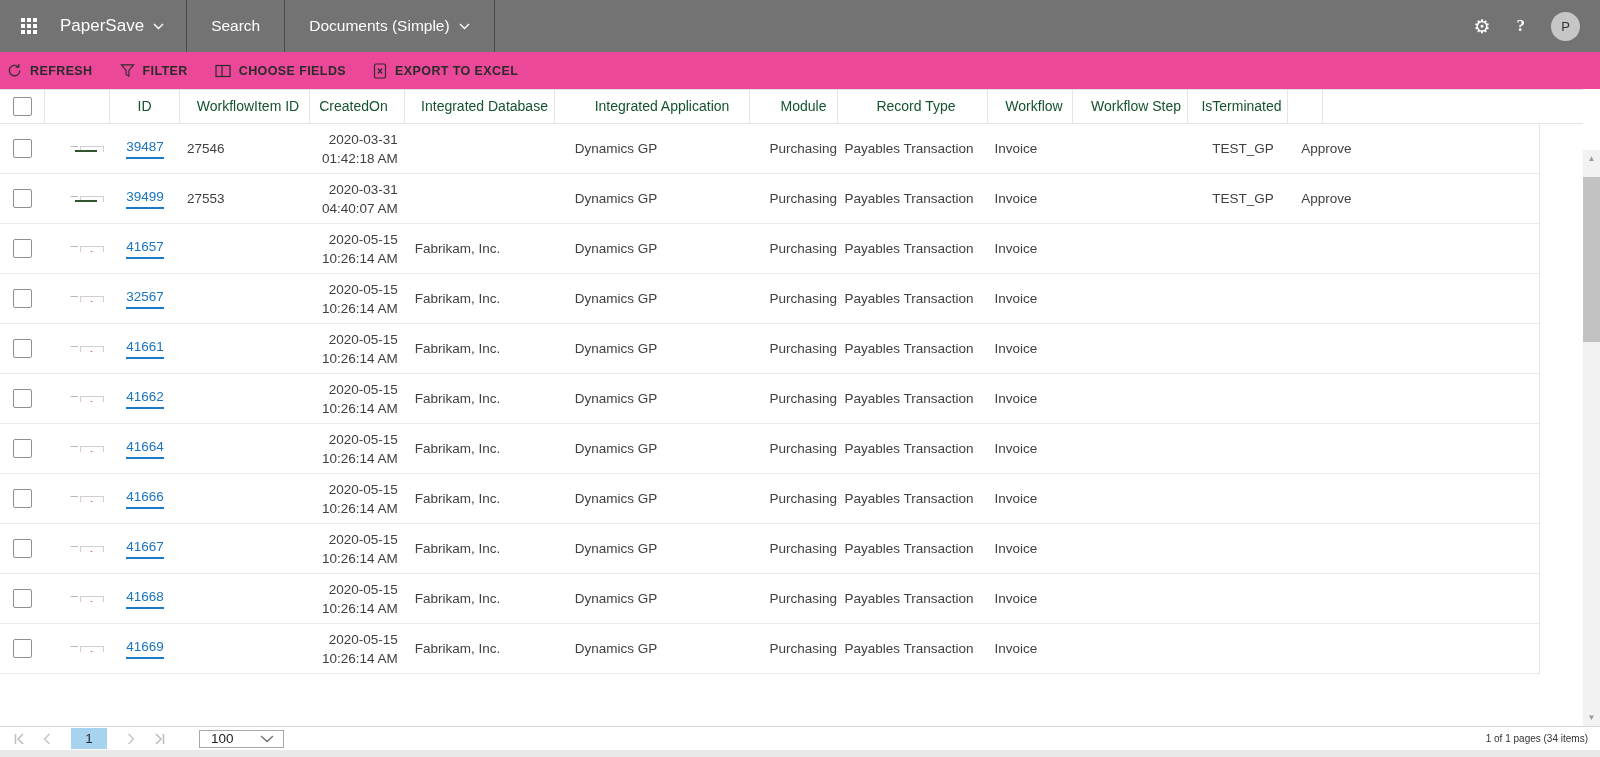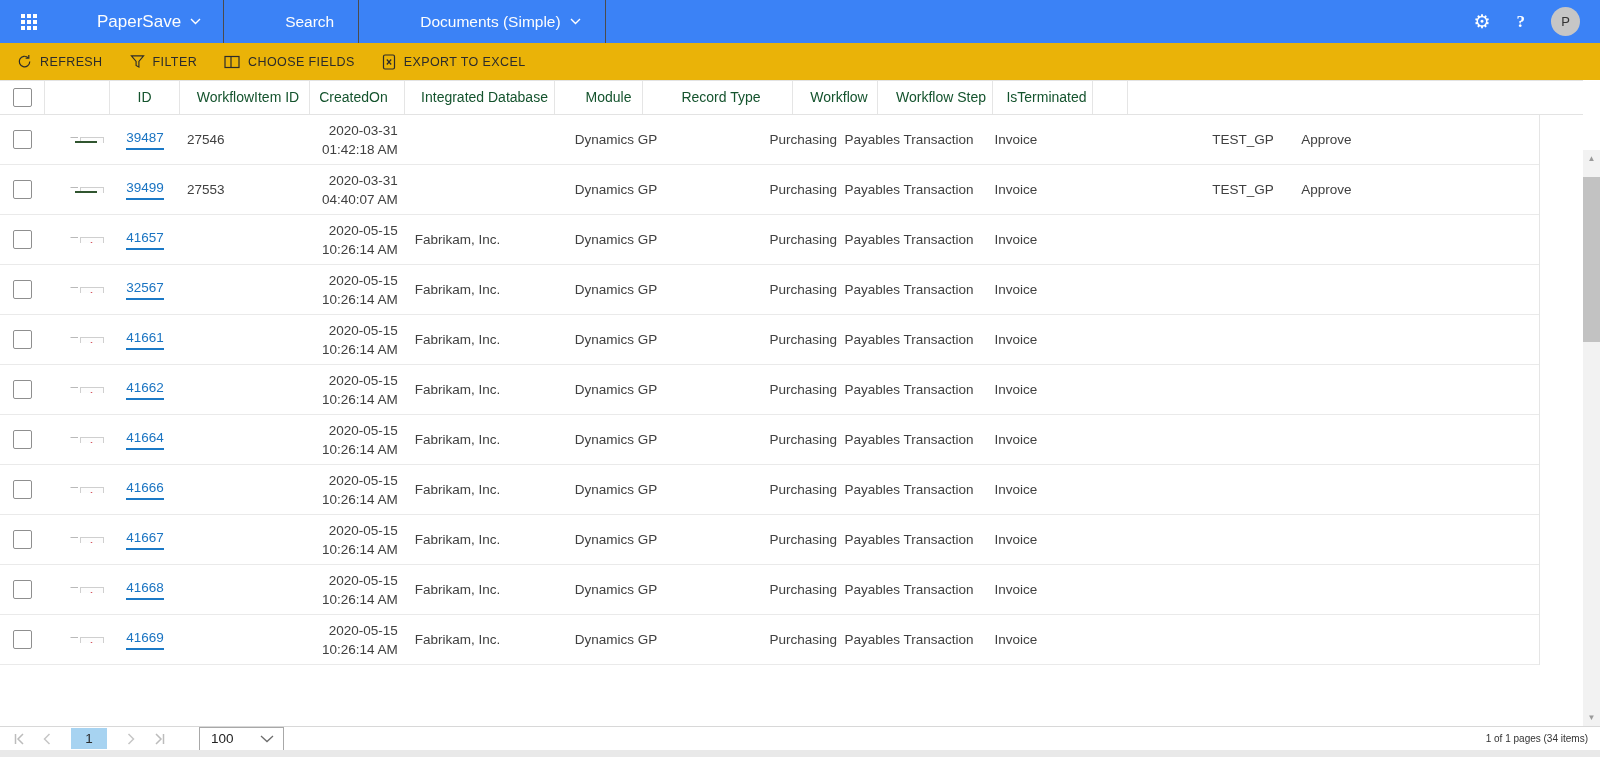--- a/index.html
+++ b/index.html
@@ -1,21 +1,21 @@
 <!DOCTYPE html>
 <html><head>
 <meta charset="utf-8">
 <style>
   * { margin:0; padding:0; box-sizing:border-box; }
   html,body { width:1600px; height:757px; overflow:hidden; background:#fff;
               font-family:"Liberation Sans", sans-serif; }
   .page { position:relative; width:1600px; height:757px; }
 
   
-  .topbar { height:43px; background:#3b82f6; display:flex; align-items:stretch; color:#fff;gap:37px; }
+  .topbar { height:52px; background:#737373; display:flex; align-items:stretch; color:#fff; }
   .waffle-btn { width:58px; display:flex; align-items:center; justify-content:center; cursor:pointer; }
   .waffle { display:grid; grid-template-columns:repeat(3,4px); grid-template-rows:repeat(3,4px); gap:2px; }
   .waffle span { background:#fff; width:4px; height:4px; }
   .nav-item { display:flex; align-items:center; gap:9px; padding:0 24px; border-right:1px solid #4b4b4b; font-size:15.5px; color:#fdfdfd; cursor:pointer; }
   .nav-item.brand { font-size:17px; padding:0 22px 0 2px; }
   .chev { width:11px; height:7px; }
   .topbar-right { margin-left:auto; display:flex; align-items:center; gap:26px; padding-right:20px; }
   .gear { font-size:19px; color:#fff; cursor:pointer; line-height:1; }
   .help { font-size:17px; font-weight:600; color:#fff; cursor:pointer; font-family:"Liberation Serif", serif; }
   .avatar { width:29px; height:29px; border-radius:50%; background:#c6c6c6; color:#333;
@@ -23,21 +23,21 @@
 
   
   .search-row { height:42px; background:#e5e5e5; display:flex; align-items:center; }
   .search-pill { width:1122px; margin:0 auto; height:33px; background:#fff; border:1px solid #2fb1c4;
                  border-radius:17px; display:flex; align-items:center; padding:0 16px 0 21px; }
   .search-pill input { flex:1; border:none; outline:none; font-size:14.5px; color:#222;
                        font-family:"Liberation Sans", sans-serif; background:transparent; }
   .clear-x { font-size:14px; color:#39404d; cursor:pointer; padding:2px 4px; }
 
   
-  .toolbar { height:37px; background:#eab308; display:flex; align-items:center; gap:27px; padding-left:17px; }
+  .toolbar { height:37px; background:#ec4899; display:flex; align-items:center; gap:27px; padding-left:7px;font-weight:bold; }
   .tool-btn { display:flex; align-items:center; gap:8px; font-size:12.5px; letter-spacing:.4px;
               color:#2b2b2b; cursor:pointer; }
   .tool-btn svg { display:block; }
 
   
   .grid { position:relative; }
   .thead { display:flex; width:1583px; height:35px; border-top:1px solid #e3e3e3;
            border-bottom:1px solid #e3e3e3; align-items:stretch; }
   .th { display:flex; align-items:center; justify-content:center; font-size:14px; color:#14532d;
         border-right:1px solid #e5e5e5; text-align:center; line-height:1.1; cursor:pointer; }
@@ -87,21 +87,21 @@
   .vthumb { position:absolute; top:27px; left:0; width:17px; height:165px; background:#c2c2c2; cursor:pointer; }
 
   
   .pager { position:absolute; left:0; bottom:7px; width:1600px; height:24px; background:#fff;
            border-top:1px solid #d8d8d8; display:flex; align-items:center; }
   .pg-btn { width:14px; margin-left:13px; cursor:default; display:flex; align-items:center; justify-content:center; }
   .pg-btn svg { display:block; }
   .pg-current { width:36px; height:21px; background:#a7d3f1; color:#2b2b2b; font-size:13.5px;
                 display:flex; align-items:center; justify-content:center; margin-left:17px; cursor:pointer; }
   .pg-next { margin-left:17px; }
-  .page-size { margin-left:34px; width:85px; height:24px; border:1px solid #a8a8a8; background:#fff;
+  .page-size { margin-left:34px; width:85px; height:18px; border:1px solid #a8a8a8; background:#fff;
                display:flex; align-items:center; cursor:pointer; }
   .page-size .val { flex:1; padding-left:11px; font-size:13.5px; color:#222; }
   .page-size svg { margin-right:9px; }
   .pg-summary { margin-left:auto; padding-right:12px; font-size:10px; color:#333; }
 
   .bottom-strip { position:absolute; left:0; bottom:0; width:1600px; height:7px; background:#e9e9e9; }
 </style>
 </head>
 <body>
 
@@ -179,20 +179,21 @@
   <div class="grid">
     <div class="thead">
       <div class="th col-sel">
         <div class="checkbox"></div>
       </div>
       <div class="th col-icon"></div>
       <div class="th col-id">ID</div>
       <div class="th col-wfi">WorkflowItem ID</div>
       <div class="th col-created">CreatedOn</div>
       <div class="th col-db">Integrated Database</div>
+      <div class="th col-app">Integrated Application</div>
       <div class="th col-mod">Module</div>
       <div class="th col-rt">Record Type</div>
       <div class="th col-wf">Workflow</div>
       <div class="th col-ws">Workflow Step</div>
       <div class="th col-it">IsTerminated</div>
       <div class="th col-filler"></div>
       <div class="th col-headpad"></div>
     </div>
     <div class="tbody">
     <div class="tr row-tiff">

